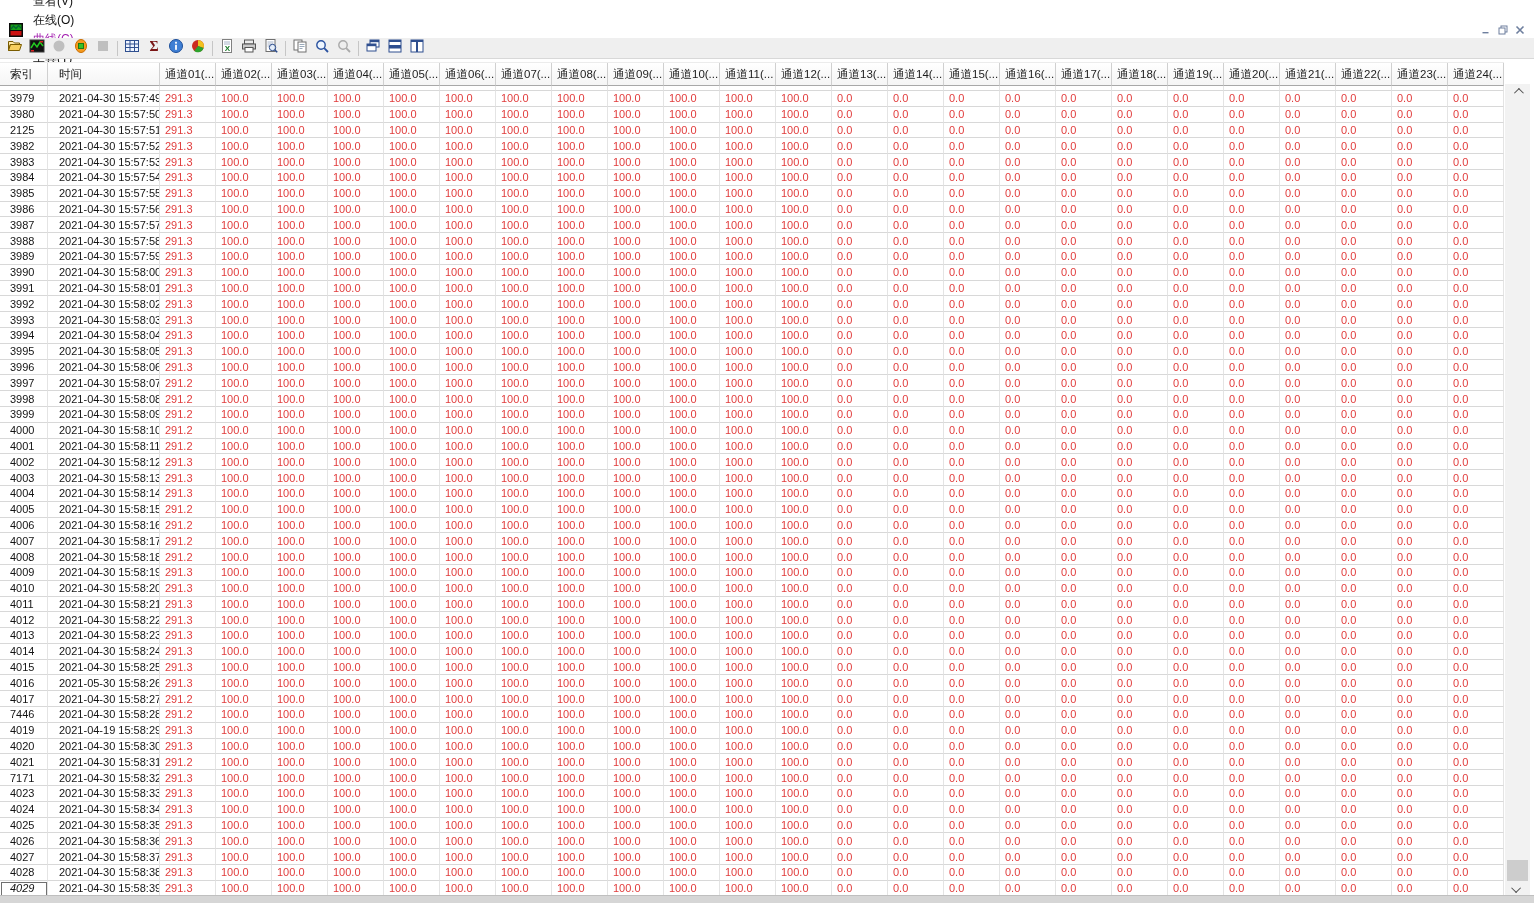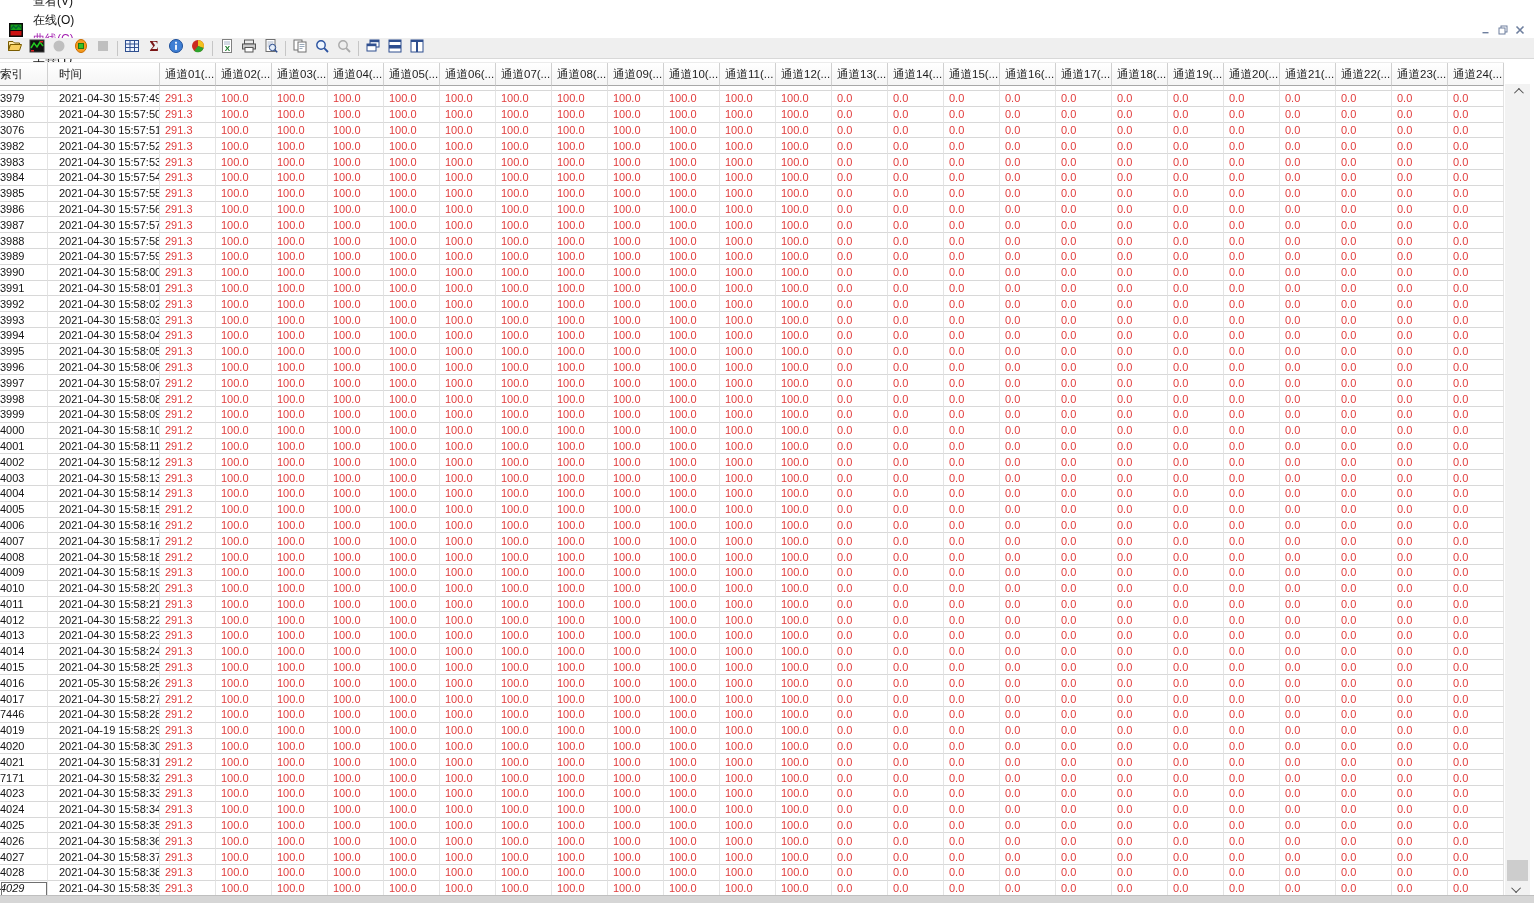--- a/index.html
+++ b/index.html
@@ -34,21 +34,21 @@
     overflow:hidden;border-top:1px solid #ececec;}
   .hrow{display:flex;height:23px;}
   .hcell{box-sizing:border-box;flex:0 0 auto;display:flex;align-items:center;
     background:linear-gradient(#ffffff,#f5f5f5);
     border-right:1px solid #d0d0d0;border-bottom:1px solid #a8a8a8;
     font-size:11.5px;color:#1c1c1c;padding-left:5px;white-space:nowrap;overflow:hidden;}
   .row{display:flex;height:15.8px;}
   .cell{box-sizing:border-box;flex:0 0 auto;display:flex;align-items:center;
     border-right:1px solid #e4e4e4;border-bottom:1px solid #d8d8d8;
     font-size:11px;padding-left:5px;white-space:nowrap;overflow:hidden;}
-  .c0{width:48px;padding-left:0;}
+  .c0{width:48px;padding-left:10px;}
   .c1{width:112px;padding-left:11px;text-align:center;}
   .cc{width:56px;}
   .blk{color:#141414;}
   .red{color:#e13c3c;}
   .partial-clip{height:5px;overflow:hidden;}
   .partial-clip .row{margin-top:-11px;}
   .focus-cell{outline:1px solid #707070;outline-offset:-2px;border-radius:1px;font-style:italic;}
   
   .vscroll{position:absolute;top:84px;right:4px;width:25px;height:812px;background:#f2f2f2;}
   .sb-arrow{position:absolute;left:0;right:0;height:14px;display:flex;align-items:center;justify-content:center;}
@@ -365,21 +365,21 @@
         <div class="cell cc red">0.0</div>
         <div class="cell cc red">0.0</div>
         <div class="cell cc red">0.0</div>
         <div class="cell cc red">0.0</div>
         <div class="cell cc red">0.0</div>
         <div class="cell cc red">0.0</div>
         <div class="cell cc red">0.0</div>
         <div class="cell cc red">0.0</div>
       </div>
       <div class="row">
-        <div class="cell c0 blk">3076</div>
+        <div class="cell c0 blk">2125</div>
         <div class="cell c1 blk">2021-04-30 15:57:51</div>
         <div class="cell cc red">291.3</div>
         <div class="cell cc red">100.0</div>
         <div class="cell cc red">100.0</div>
         <div class="cell cc red">100.0</div>
         <div class="cell cc red">100.0</div>
         <div class="cell cc red">100.0</div>
         <div class="cell cc red">100.0</div>
         <div class="cell cc red">100.0</div>
         <div class="cell cc red">100.0</div>

